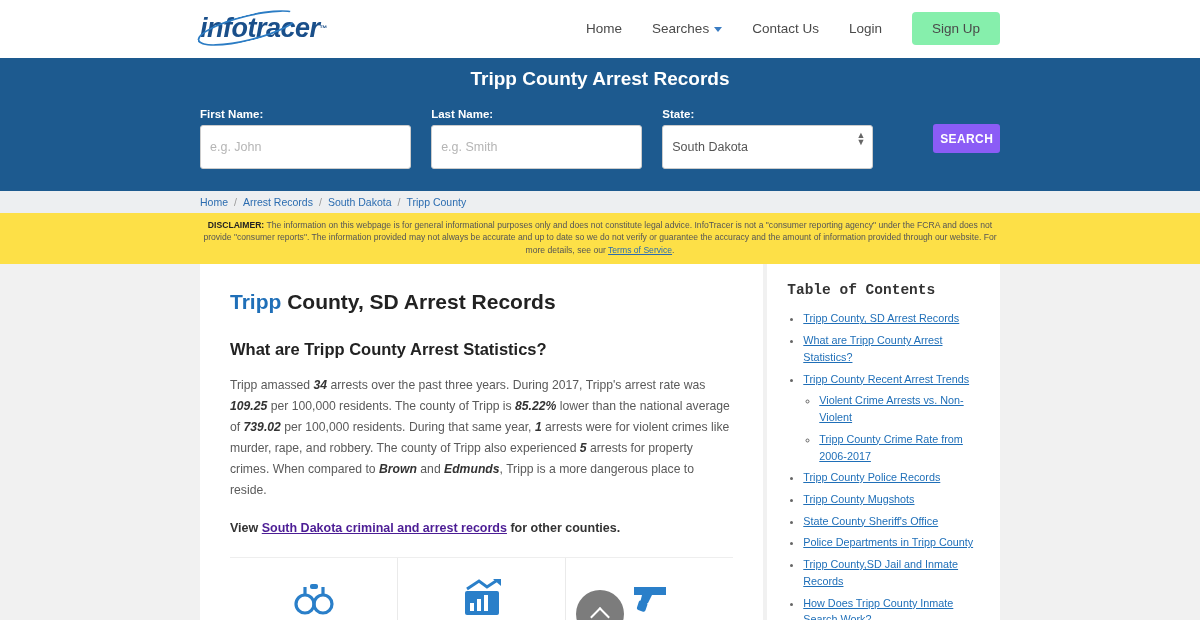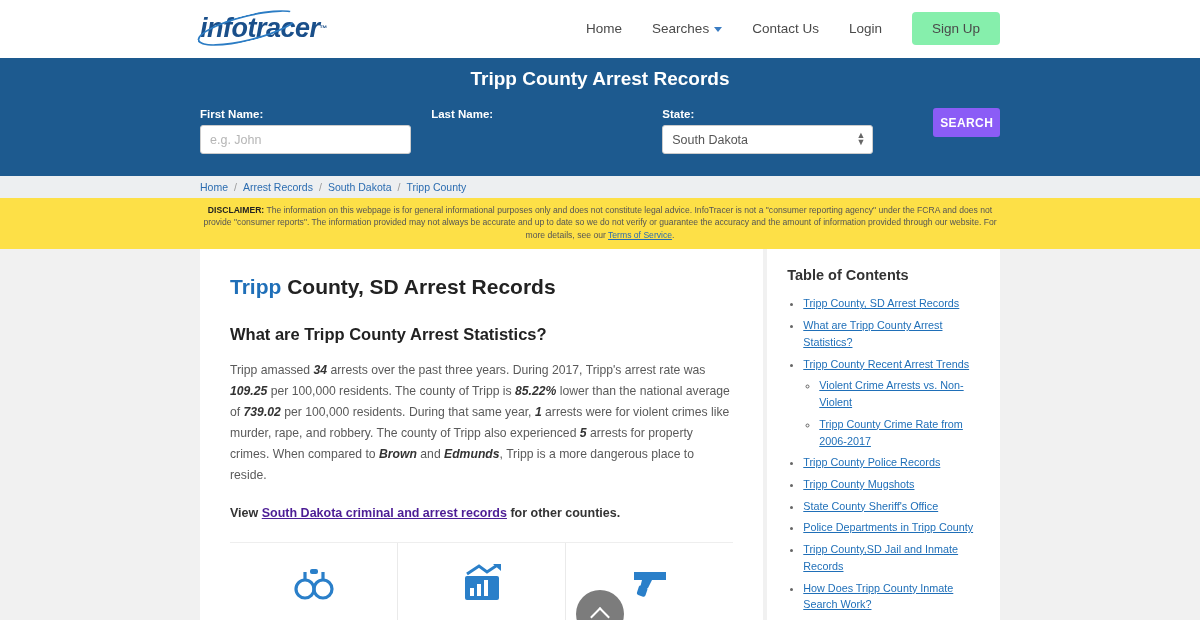--- a/index.html
+++ b/index.html
@@ -73,32 +73,32 @@
     background: #1d5a8f;
     padding: 10px 200px 22px 200px;
     color: #fff;
   }
   .band-title {
     text-align: center;
     font-size: 19px;
     font-weight: bold;
     margin-bottom: 18px;
   }
-  .form-row { display: flex; align-items: flex-start; gap: 20px; }
+  .form-row { display: flex; align-items: center; gap: 20px; }
   .field { display: flex; flex-direction: column; }
   .field.fn { width: 236px; }
   .field.ln { width: 236px; }
   .field.st { width: 236px; }
   .field label {
     font-size: 11.5px;
     margin-bottom: 5px;
     font-weight: bold;
   }
   .field input, .field select {
-    height: 29px;
+    height: 44px;
     border: 1px solid #ccc;
     border-radius: 3px;
     padding: 0 9px;
     font-size: 12.5px;
     font-family: "Liberation Sans", sans-serif;
     color: #555;
     background: #fff;
     width: 100%;
   }
   .field input::placeholder { color: #b5b5b5; }
@@ -211,20 +211,21 @@
   }
   .stat:last-child { border-right: none; }
   .stat .icon { height: 44px; display: flex; align-items: center; justify-content: center; }
 
   
   .toc-title {
     font-size: 14.5px;
     font-weight: bold;
     color: #333;
     margin: 0 0 12px 0;
+    font-family: Liberation Mono, monospace;
   }
   ul.toc { margin: 0; padding-left: 16px; }
   ul.toc li {
     font-size: 10.8px;
     line-height: 1.55;
     margin-bottom: 5px;
     color: #666;
   }
   ul.toc li a { color: #1f6fb8; }
   ul.toc ul { margin: 5px 0 5px 0; padding-left: 16px; }
@@ -269,20 +270,21 @@
 
 <div class="band">
   <div class="band-title">Tripp County Arrest Records</div>
   <div class="form-row">
     <div class="field fn">
       <label>First Name:</label>
       <input type="text" placeholder="e.g. John" style="">
     </div>
     <div class="field ln">
       <label>Last Name:</label>
+      <input type="text" placeholder="e.g. Smith" style="">
     </div>
     <div class="field st">
       <label>State:</label>
       <div class="select-wrap">
         <select>
           <option>South Dakota</option>
         </select>
         <span class="select-arrows">▲<br>▼</span>
       </div>
     </div>

